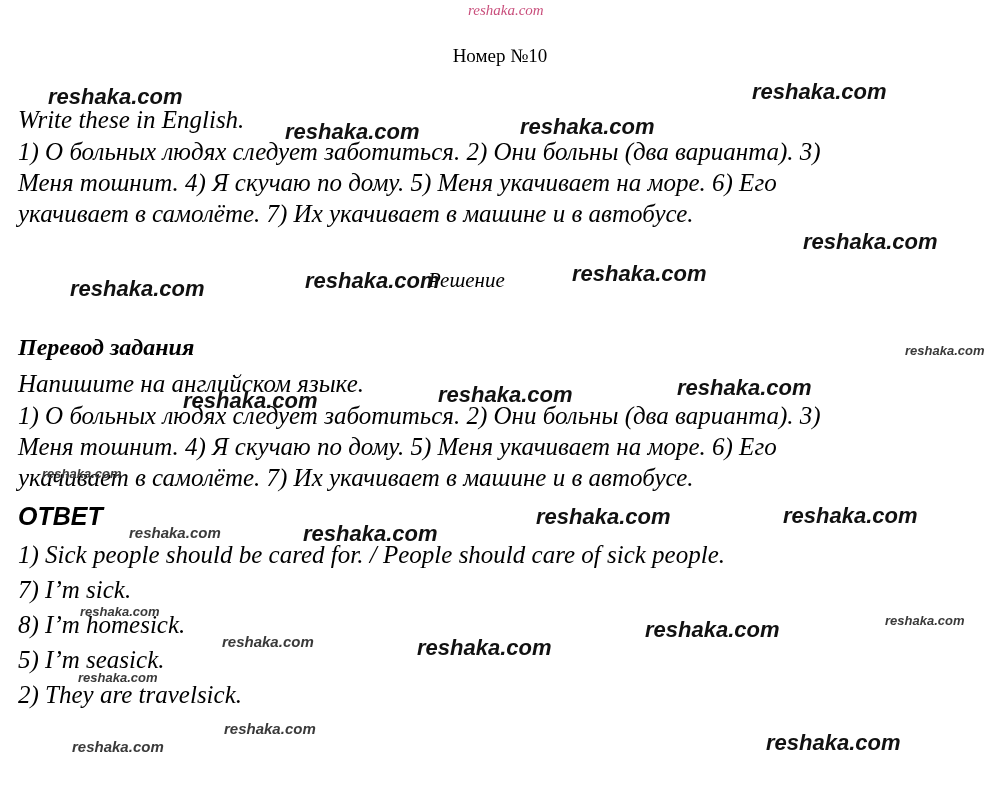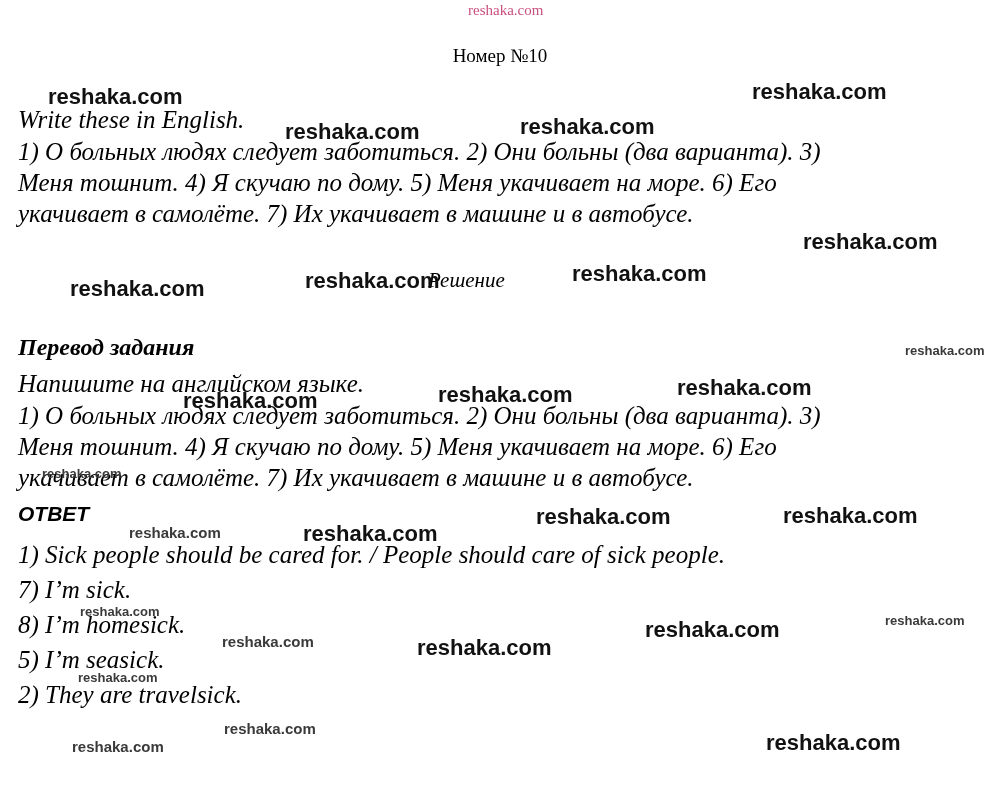--- a/index.html
+++ b/index.html
@@ -88,21 +88,21 @@
   }
 
   .task-ru2 {
     left: 18px;
     top: 400px;
   }
 
   .otvet-head {
     left: 18px;
     top: 502px;
-    font-size: 21px;
+    font-size: 25px;
     font-weight: bold;
     font-family: "Liberation Sans", sans-serif;
   }
 
   .answers {
     left: 18px;
     top: 537px;
   }
 
   .answers .line {
@@ -111,20 +111,21 @@
 
   
   .wm-layer {
     position: absolute;
     left: 0;
     top: 0;
     width: 1000px;
     height: 710px;
     z-index: 2;
     pointer-events: none;
+    font-style: italic;
   }
 
   .wm {
     position: absolute;
     font-family: "Liberation Sans", sans-serif;
     font-weight: bold;
     color: #111111;
     white-space: nowrap;
   }
 

